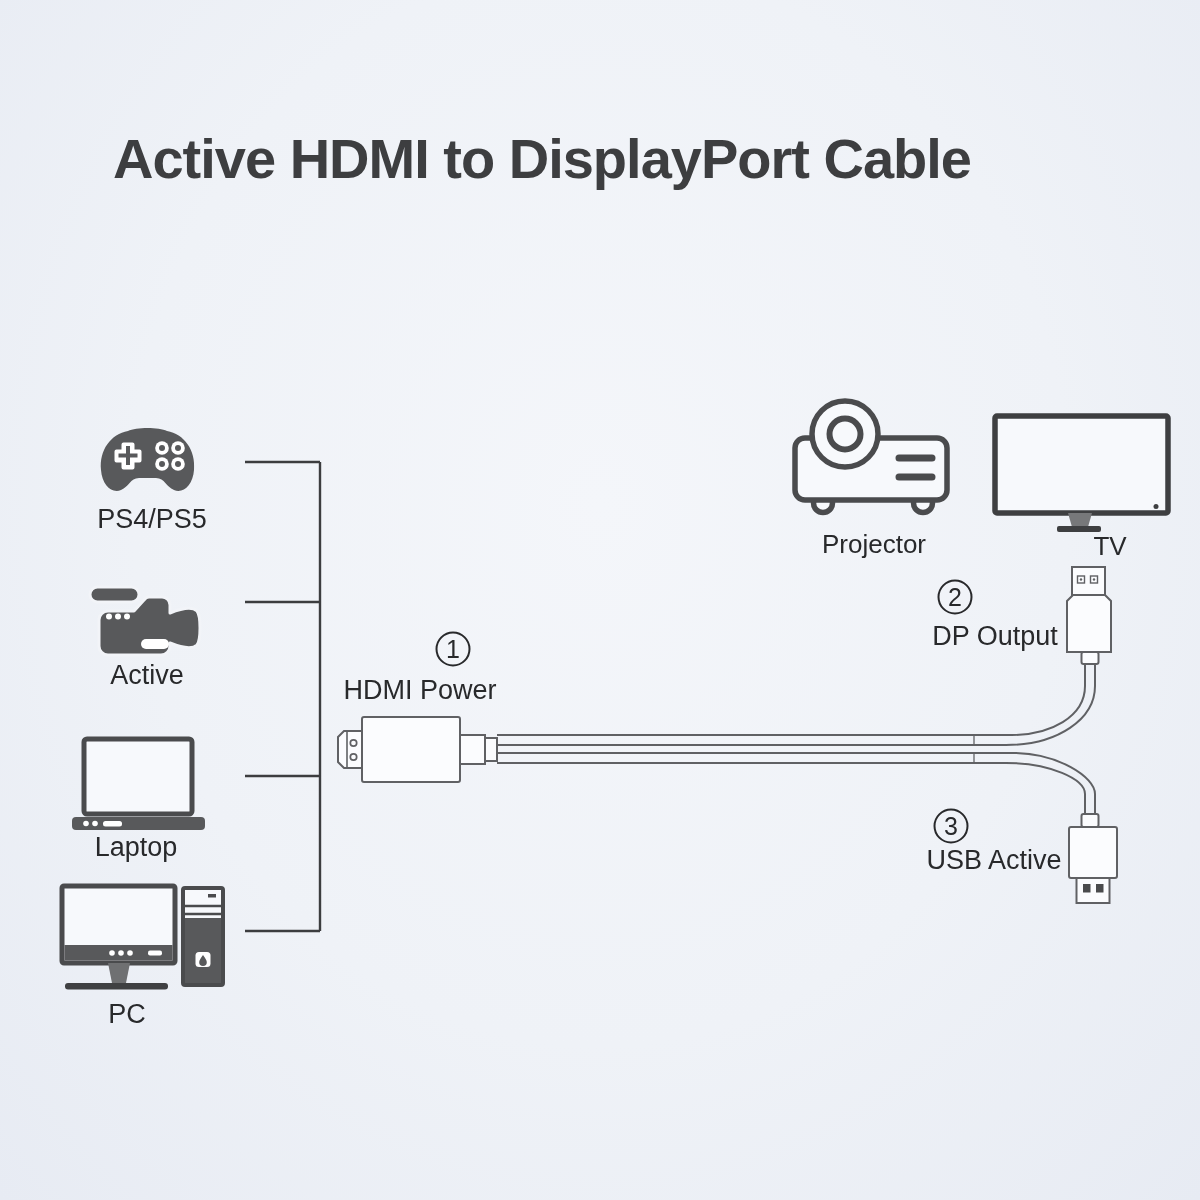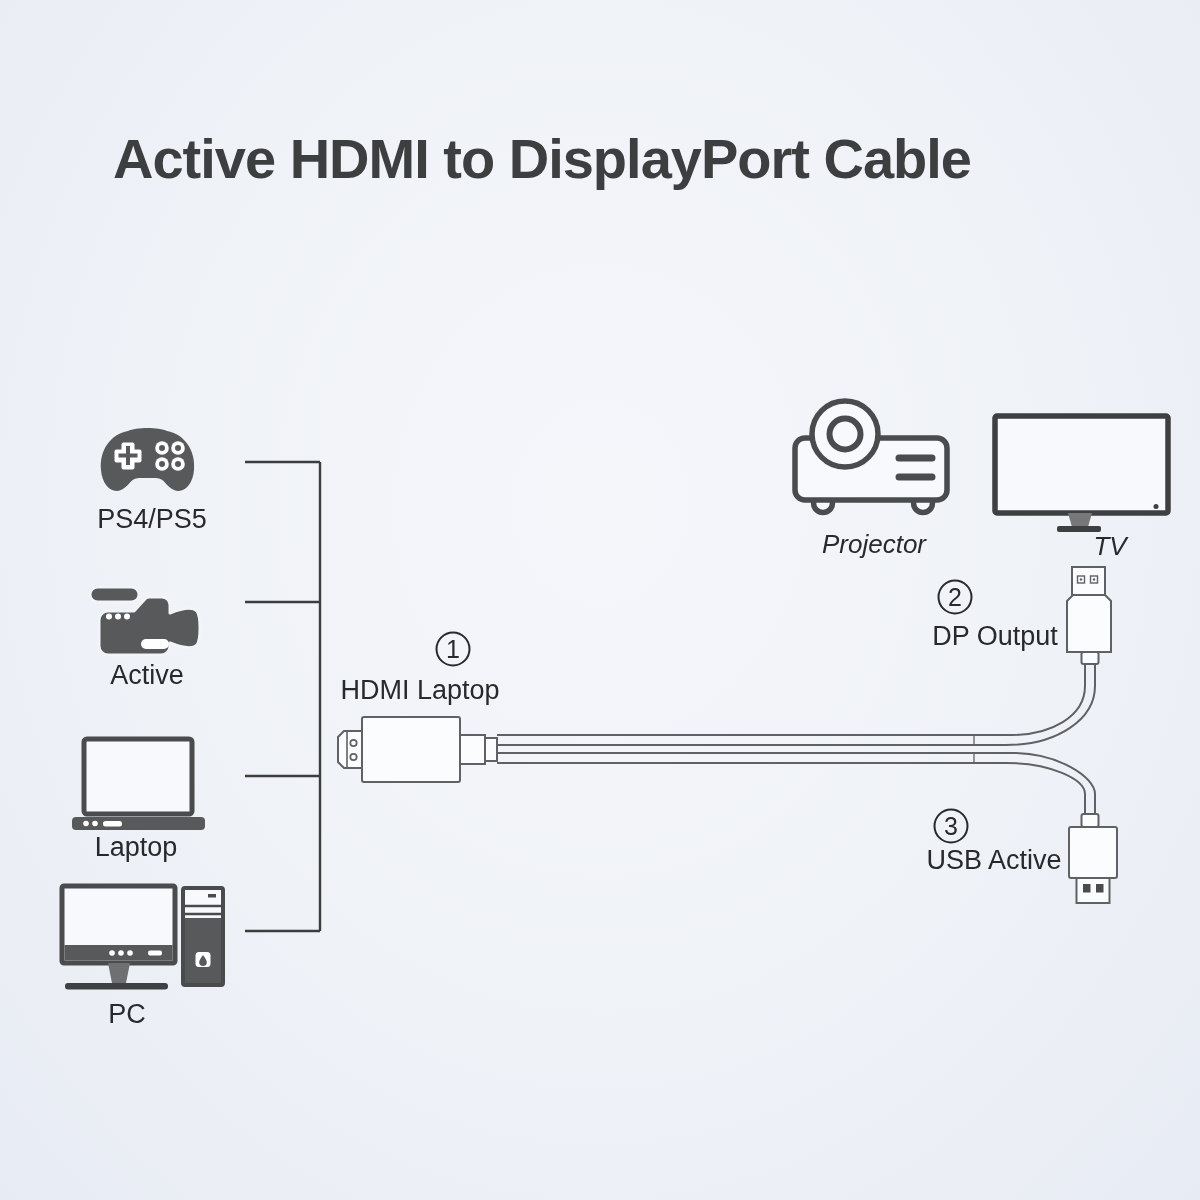--- a/index.html
+++ b/index.html
@@ -10,21 +10,21 @@
   }
   svg{position:absolute;left:0;top:0;}
   .title{
     position:absolute;top:126px;left:0;width:1084px;text-align:center;
     font-size:56px;font-weight:bold;color:#3d3e40;letter-spacing:-1px;
   }
   .label{
     position:absolute;transform:translateX(-50%);
     font-size:27px;color:#28292b;white-space:nowrap;
   }
-  .label.sm{font-size:26px;font-style:italic;}
+  .label.sm{font-size:26px;}
   .badge{
     position:absolute;width:35px;height:35px;border:2.5px solid #28292b;border-radius:50%;
     display:flex;align-items:center;justify-content:center;
     font-size:25px;color:#28292b;transform:translate(-50%,-50%);
     box-sizing:border-box;
   }
 </style>
 </head>
 <body>
 
@@ -143,19 +143,19 @@
 
 <div class="label" style="left:152px;top:504px">PS4/PS5</div>
 <div class="label" style="left:147px;top:660px">Active</div>
 <div class="label" style="left:136px;top:832px">Laptop</div>
 <div class="label" style="left:127px;top:999px">PC</div>
 
 <div class="label sm" style="left:874px;top:529px">Projector</div>
 <div class="label sm" style="left:1110px;top:531px">TV</div>
 
 <div class="badge" style="left:453px;top:649px">1</div>
-<div class="label" style="left:420px;top:675px">HDMI Laptop</div>
+<div class="label" style="left:420px;top:675px">HDMI Power</div>
 
 <div class="badge" style="left:955px;top:597px">2</div>
 <div class="label" style="left:995px;top:621px">DP Output</div>
 
 <div class="badge" style="left:951px;top:826px">3</div>
 <div class="label" style="left:994px;top:845px">USB Active</div>
 
 </body></html>

